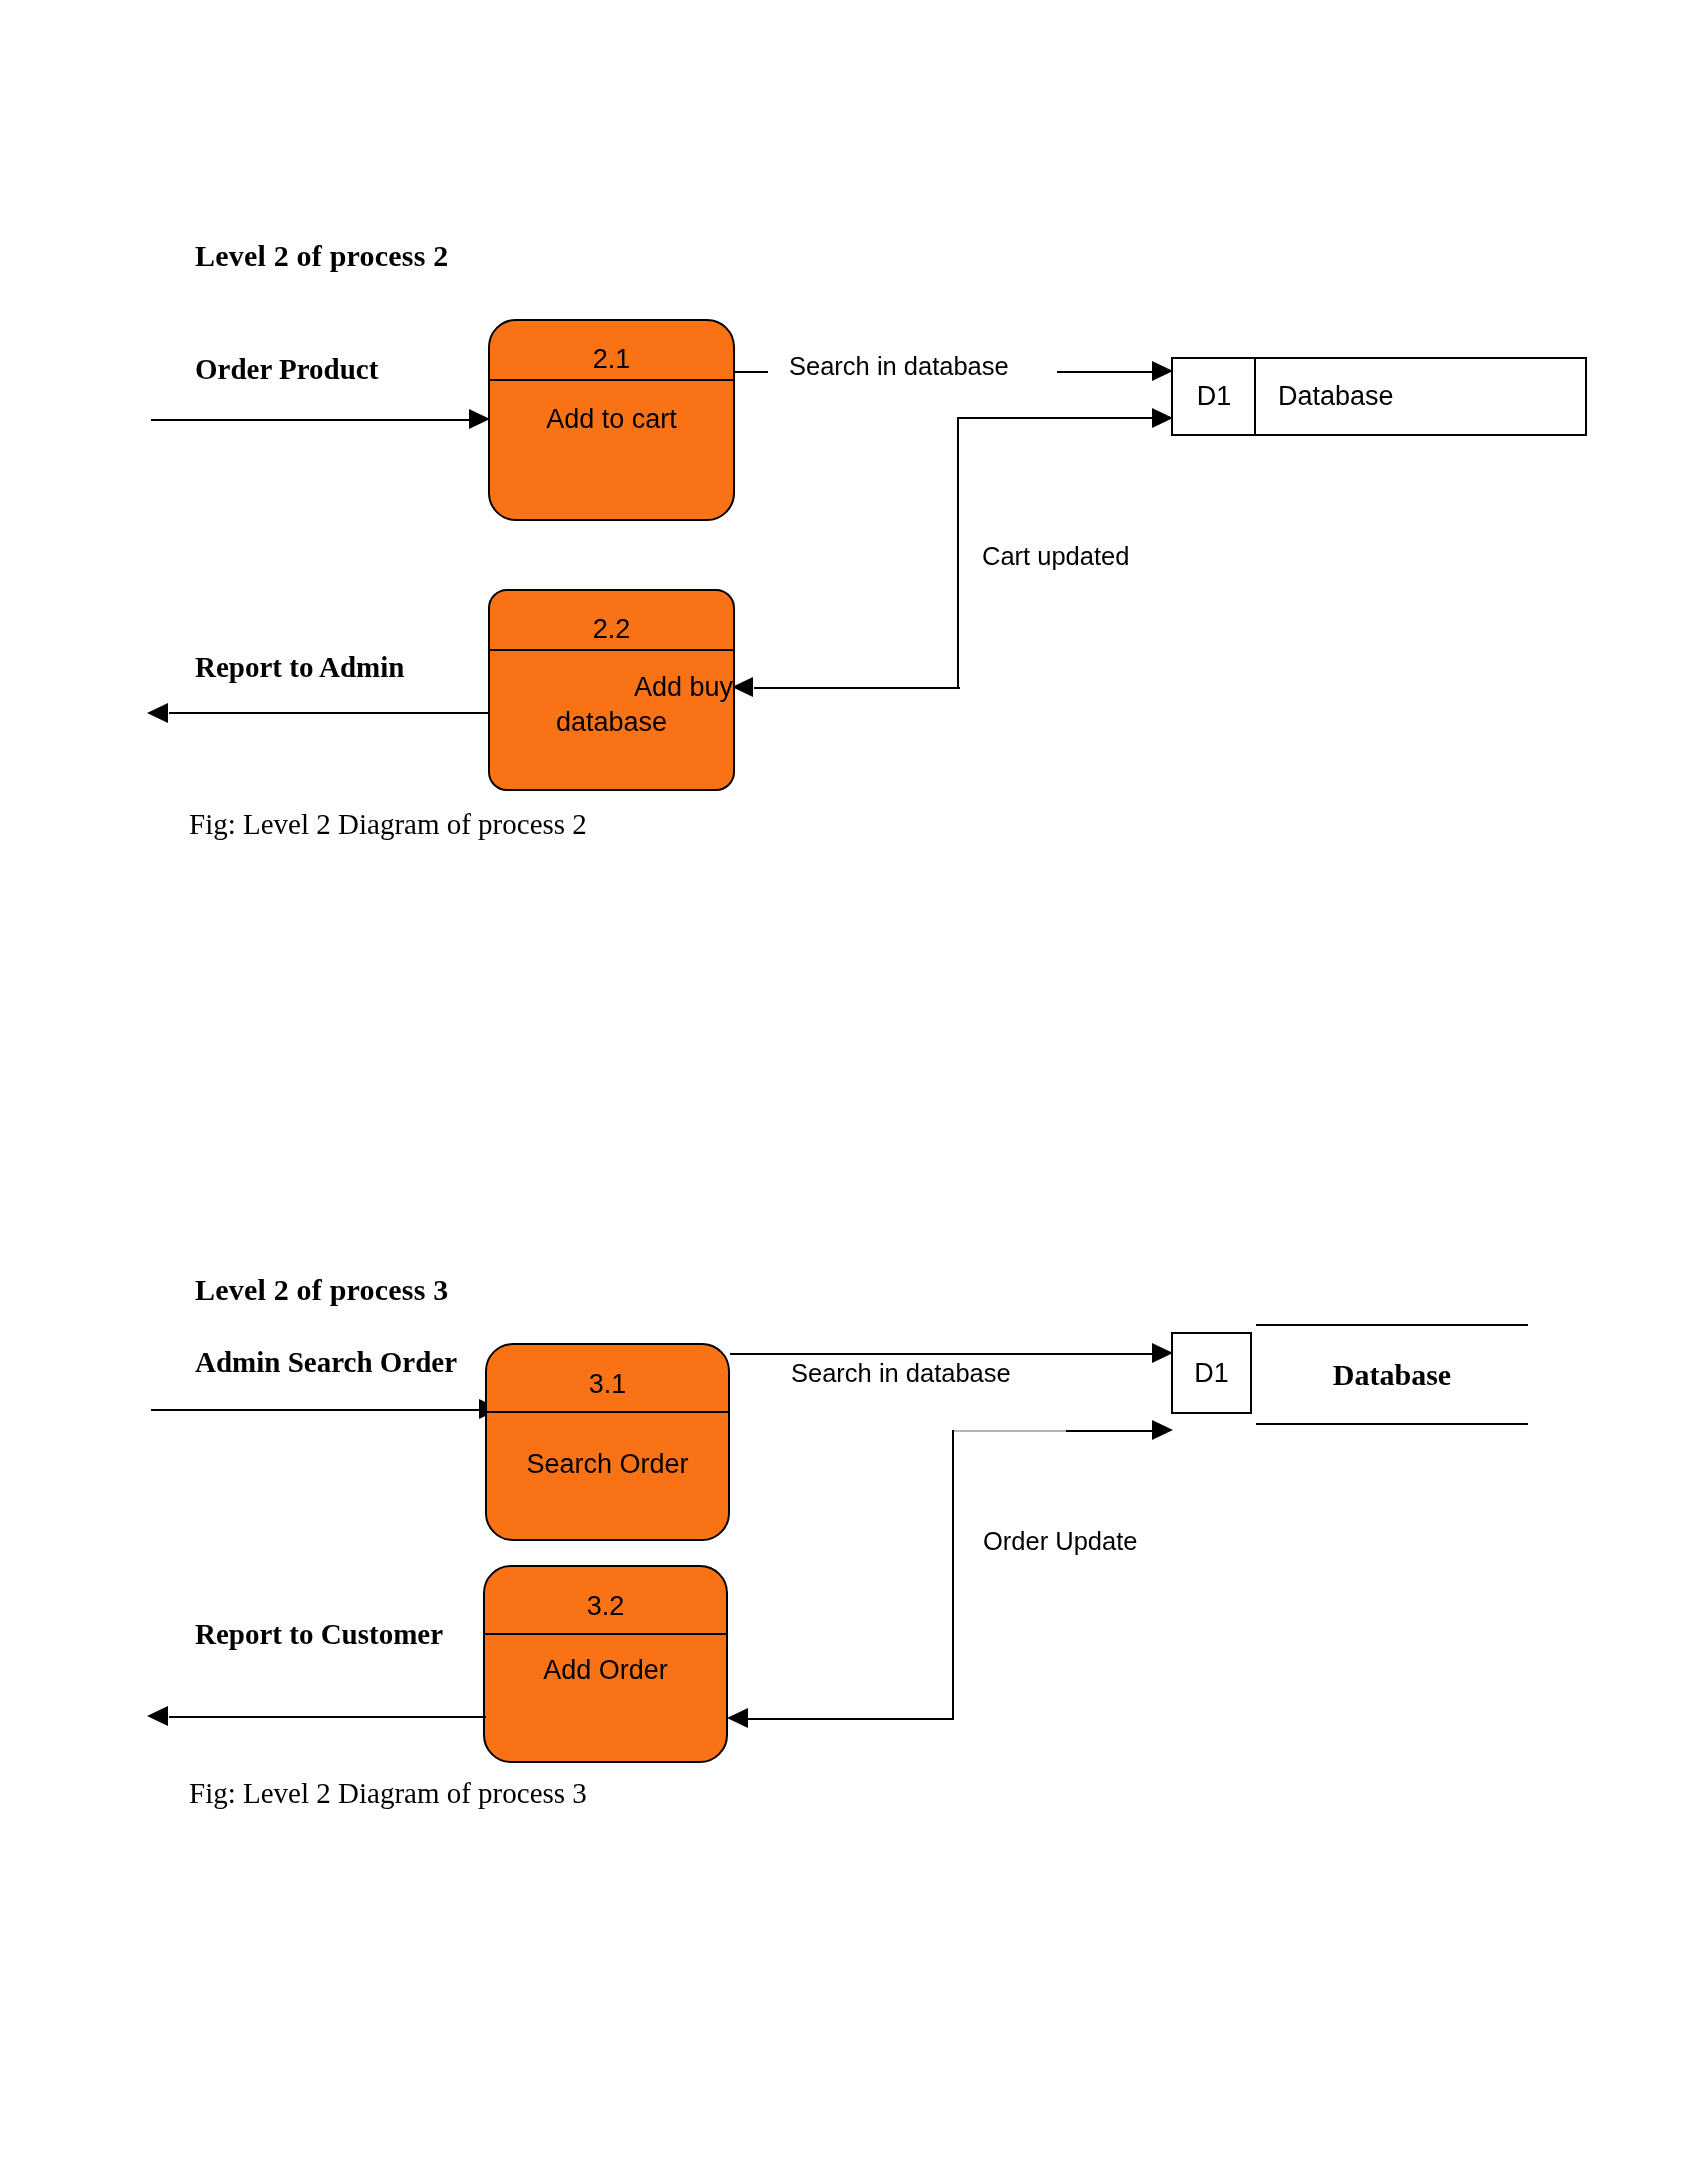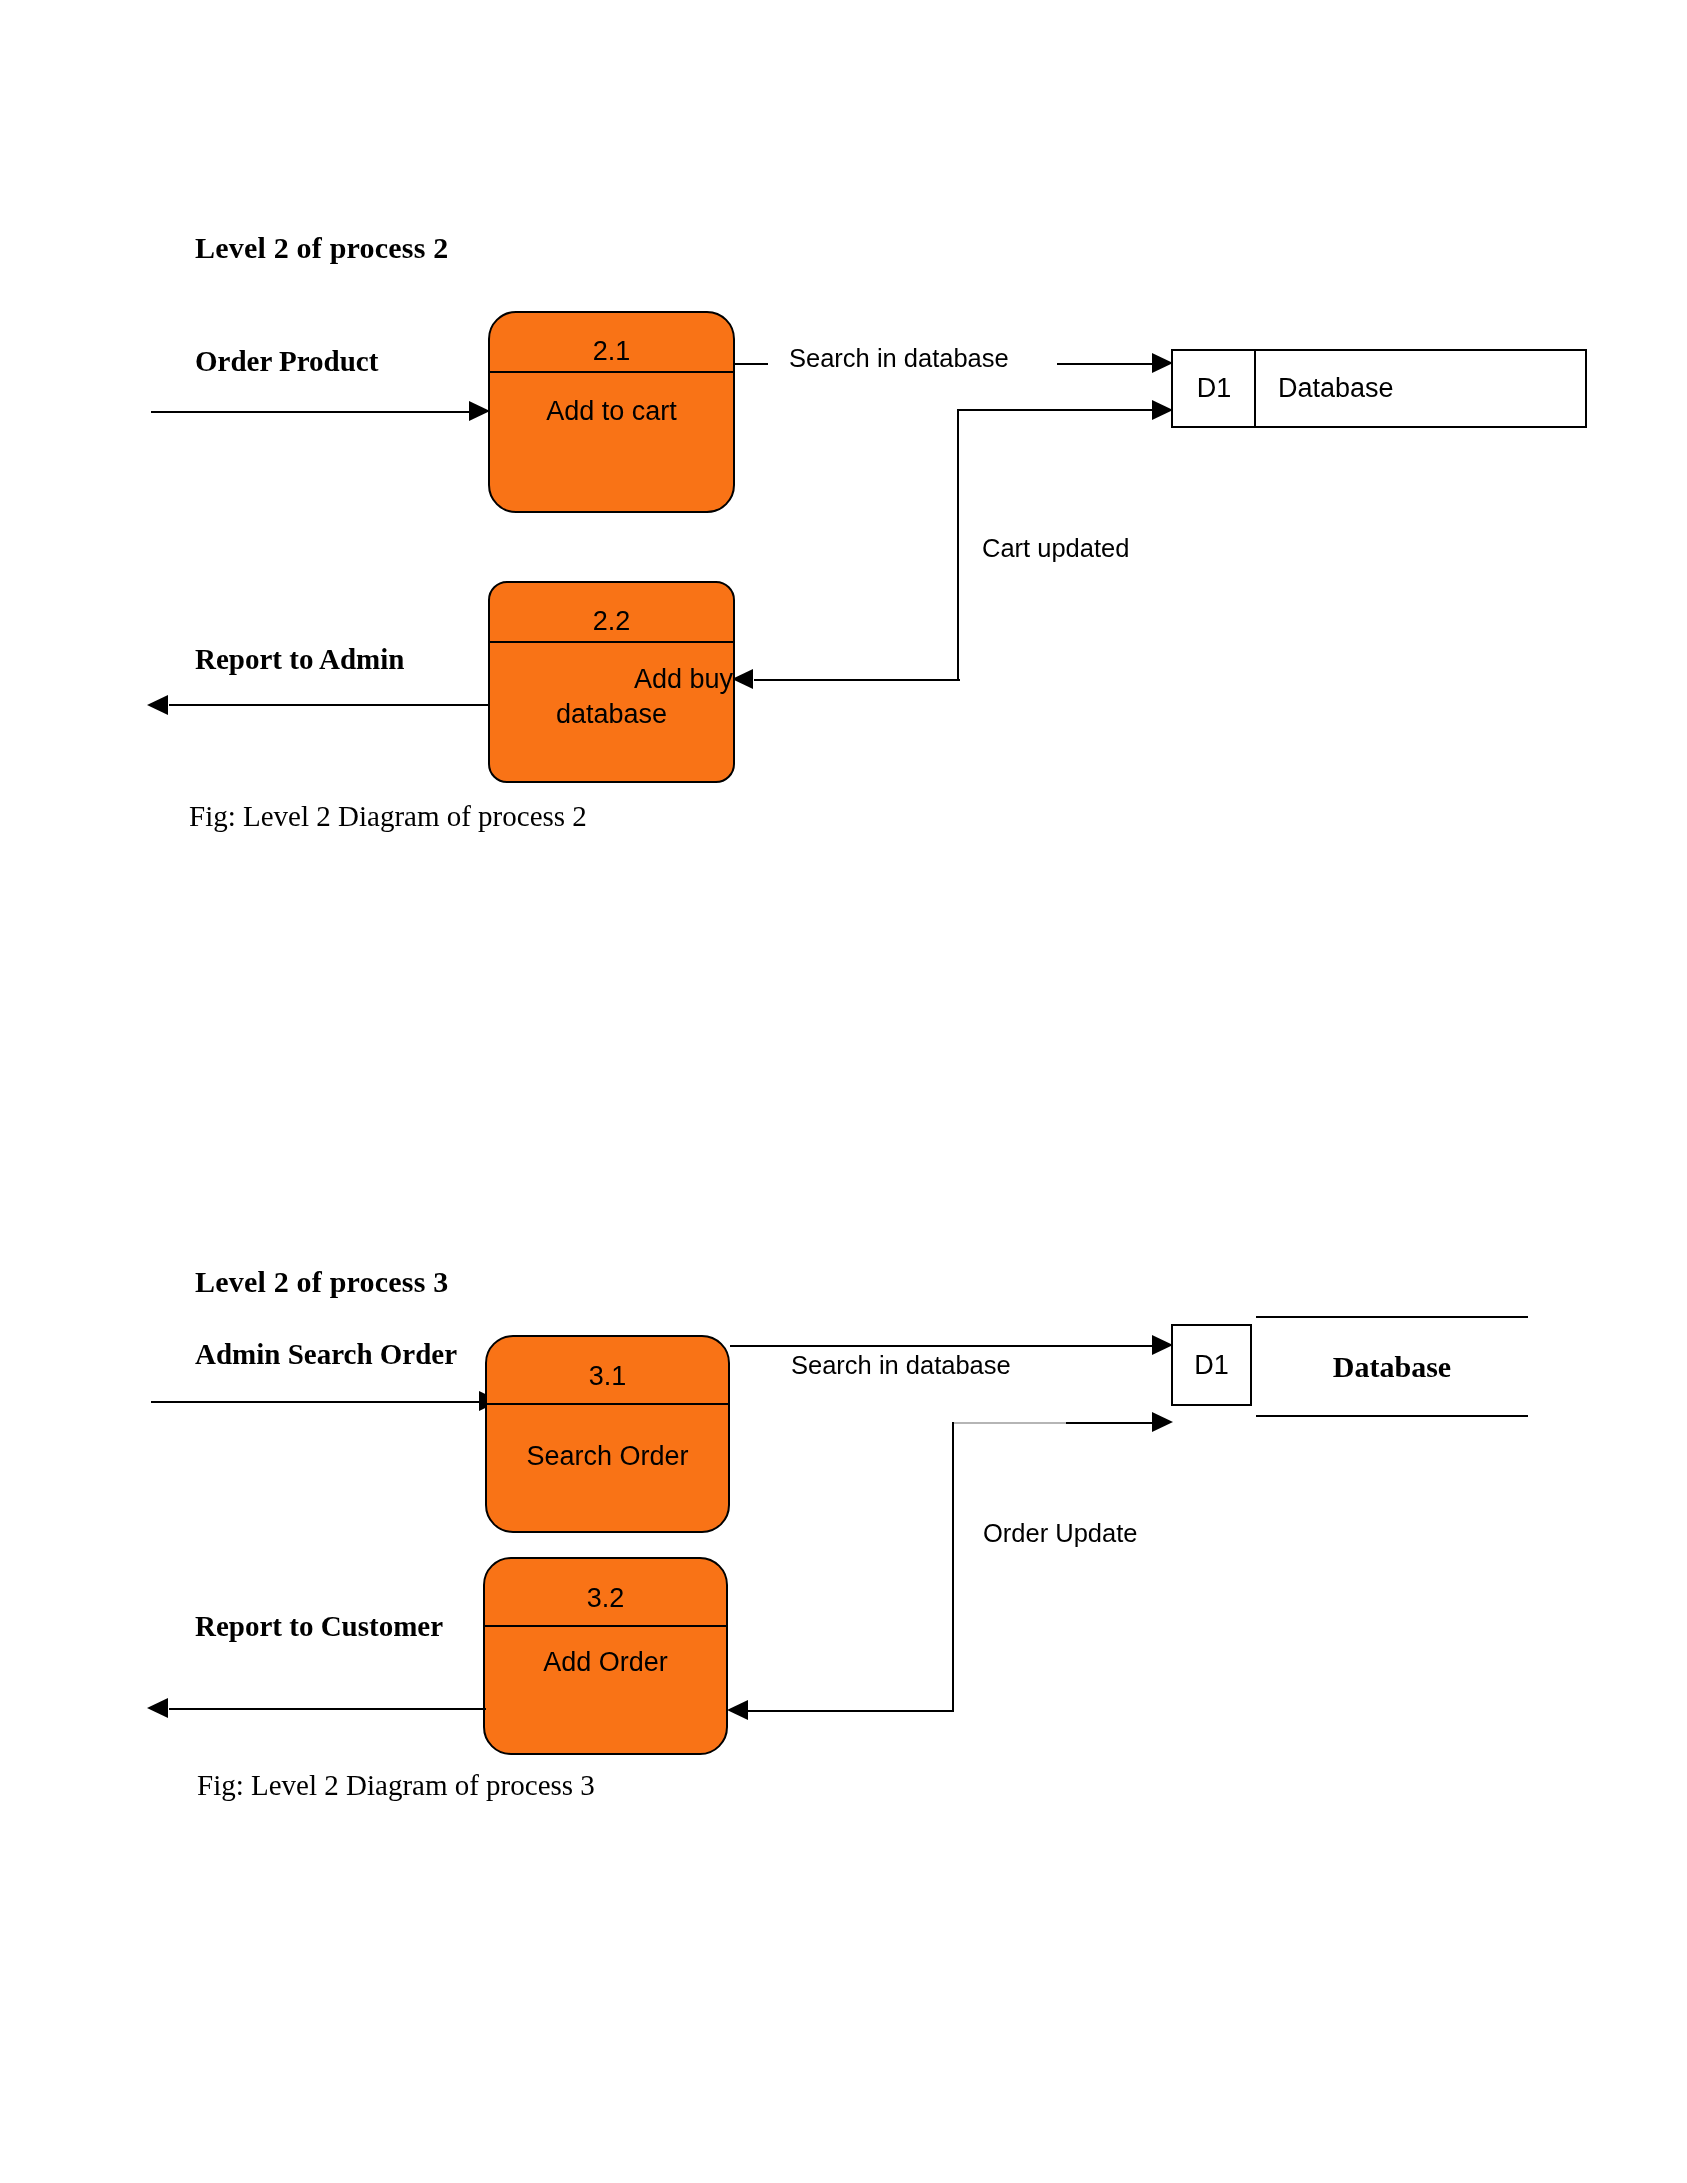--- a/index.html
+++ b/index.html
@@ -11,21 +11,21 @@
     width: 1687px;
     height: 2183px;
     position: relative;
     font-family: "Liberation Serif", "DejaVu Serif", serif;
     color: #000000;
     overflow: hidden;
   }
 
   .page {
     position: absolute;
-    left: 0; top: 0;
+    left: 0; top: 8px;
     width: 1687px;
     height: 2161px;
   }
 
   
   .section-heading {
     position: absolute;
     font-family: "Liberation Serif", "DejaVu Serif", serif;
     font-weight: bold;
     font-size: 30px;
@@ -253,17 +253,17 @@
     <div class="process" style="left:483px; top:1557px; width:245px; height:198px;">
       <div class="pnum" style="top:26px;">3.2</div>
       <div class="pdiv" style="top:66px;"></div>
       <div class="plabel" style="top:86px;">Add Order</div>
     </div>
 
     <div class="entity-label" style="left:195px; top:1611px;">Report to Customer</div>
     <div class="ln-h" style="left:169px; top:1708px; width:317px;"></div>
     <div class="arrow-l" style="left:147px; top:1698px;"></div>
 
-    <div class="caption" style="left:189px; top:1770px;margin-left:8px;">Fig: Level 2 Diagram of process 3</div>
+    <div class="caption" style="left:189px; top:1770px;">Fig: Level 2 Diagram of process 3</div>
   </div>
 
 </div>
 
 
 </body></html>

